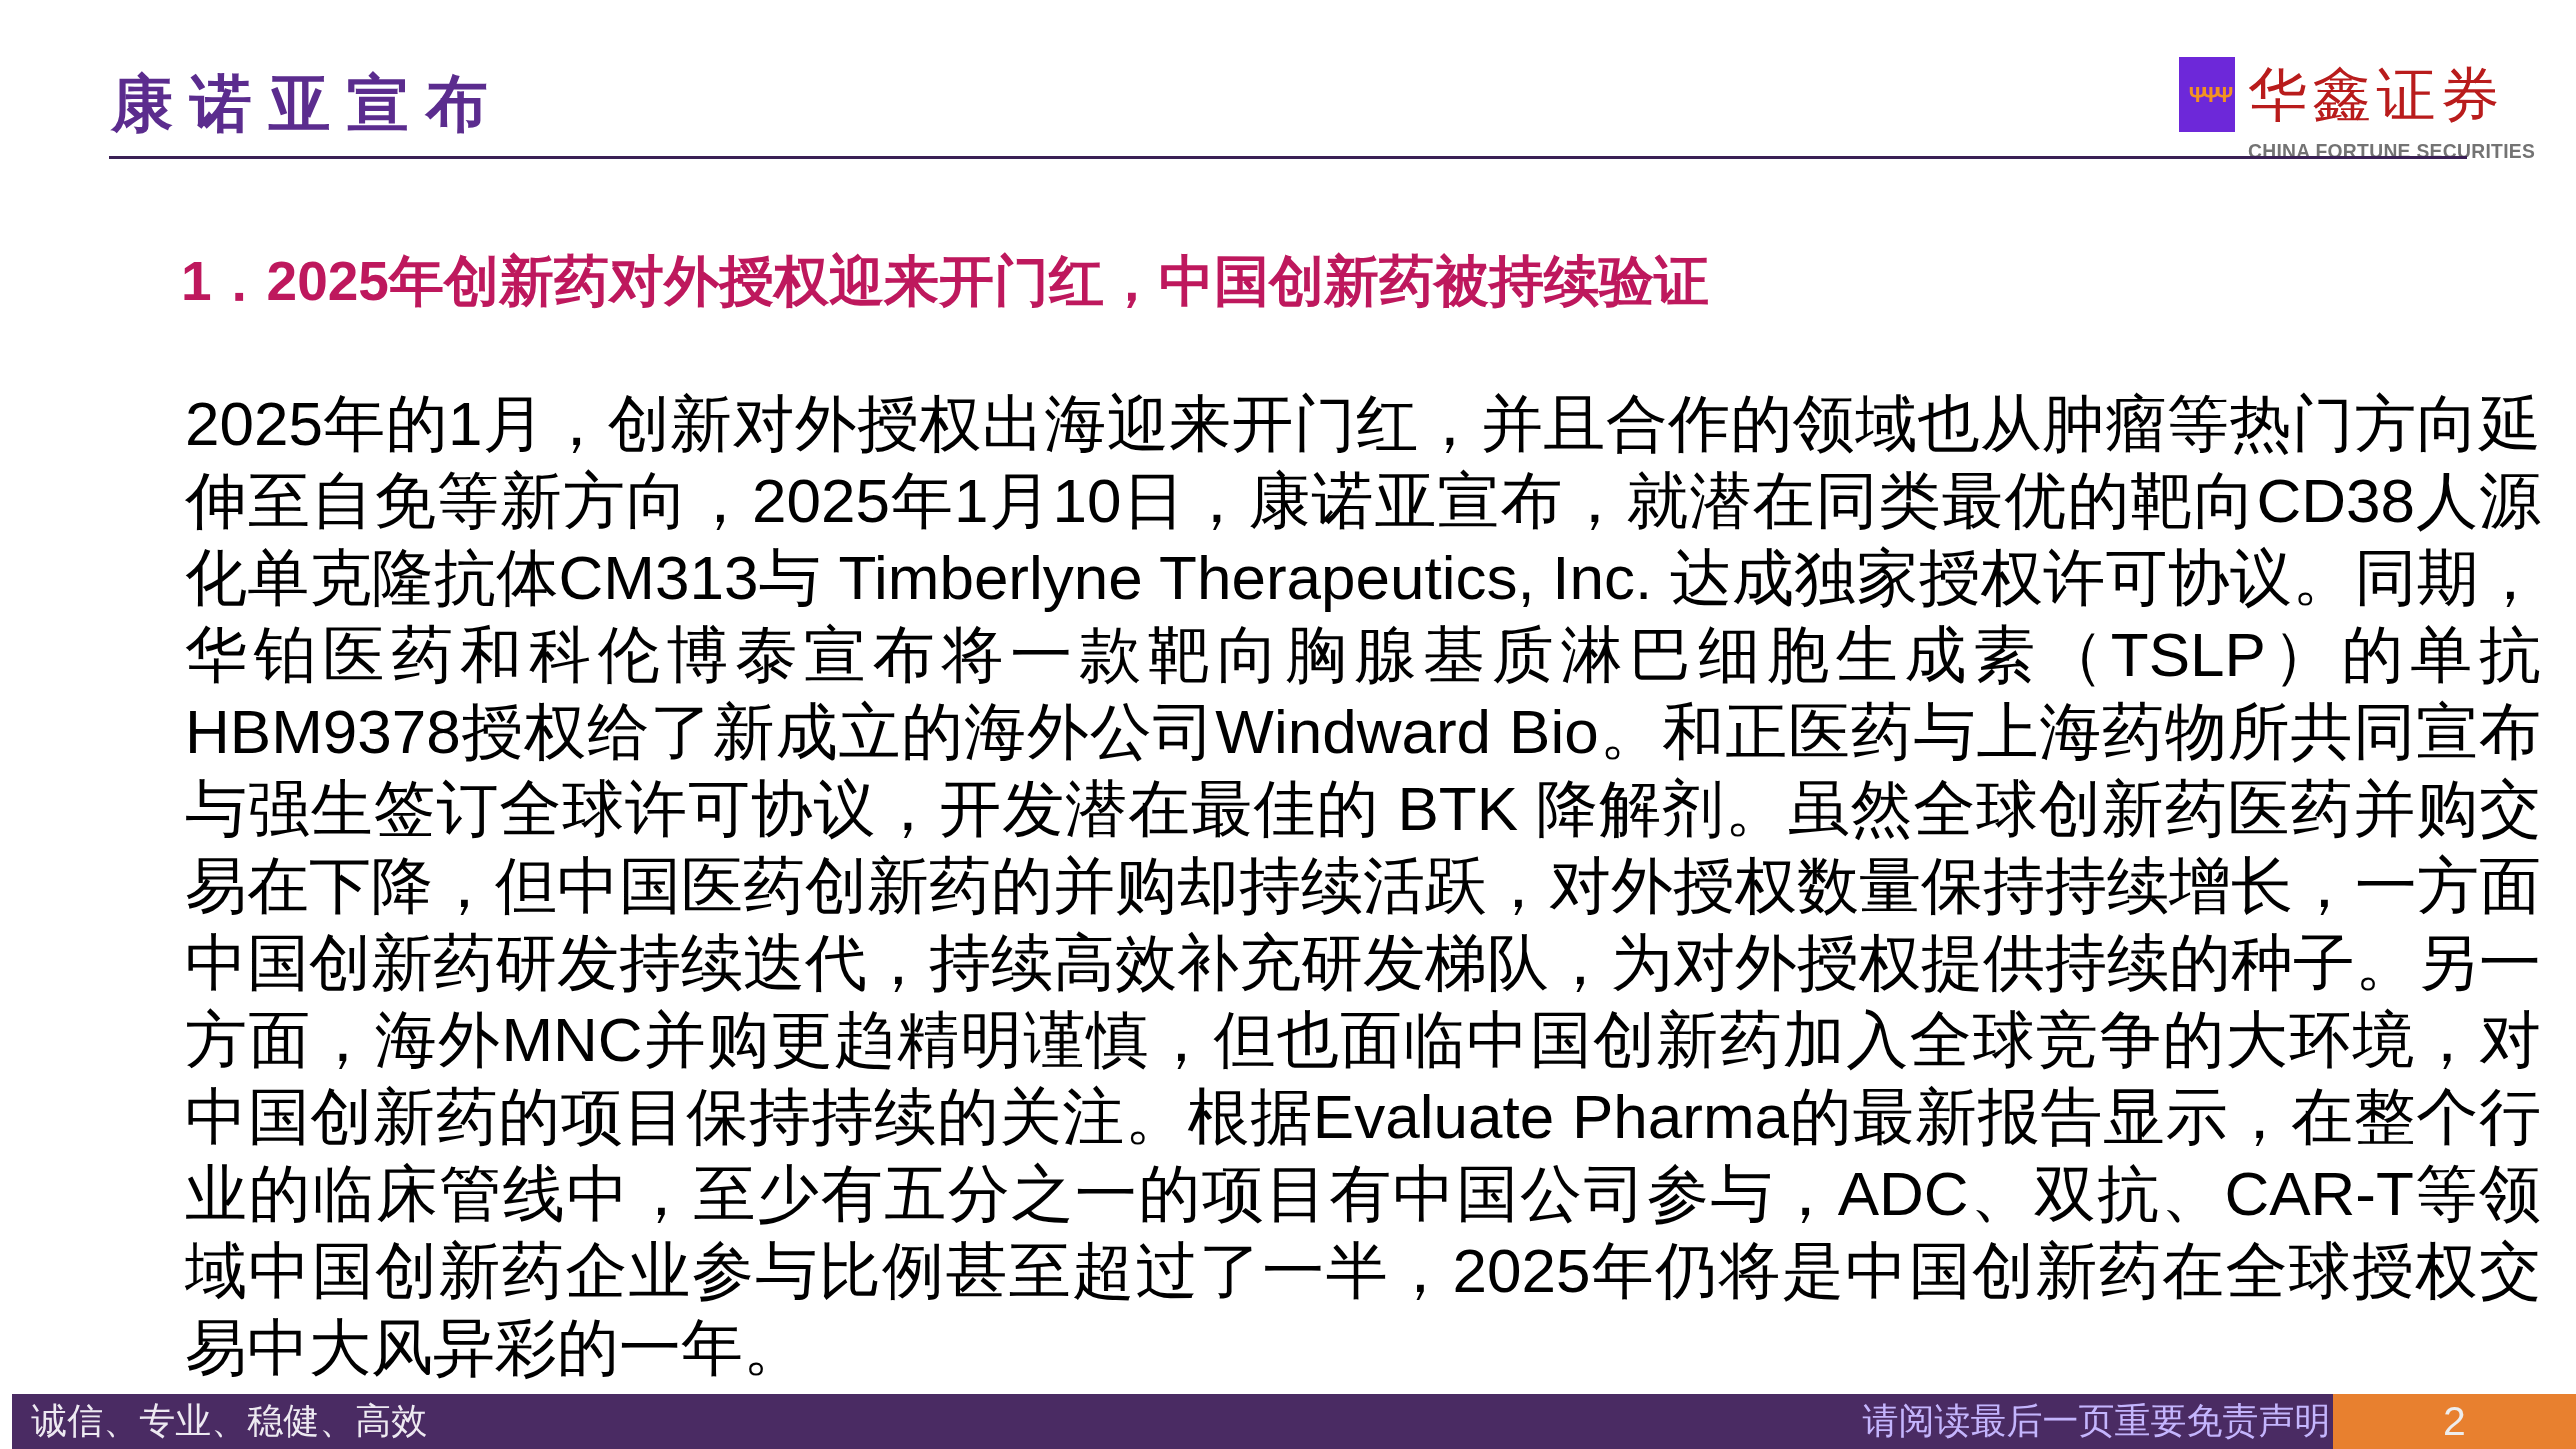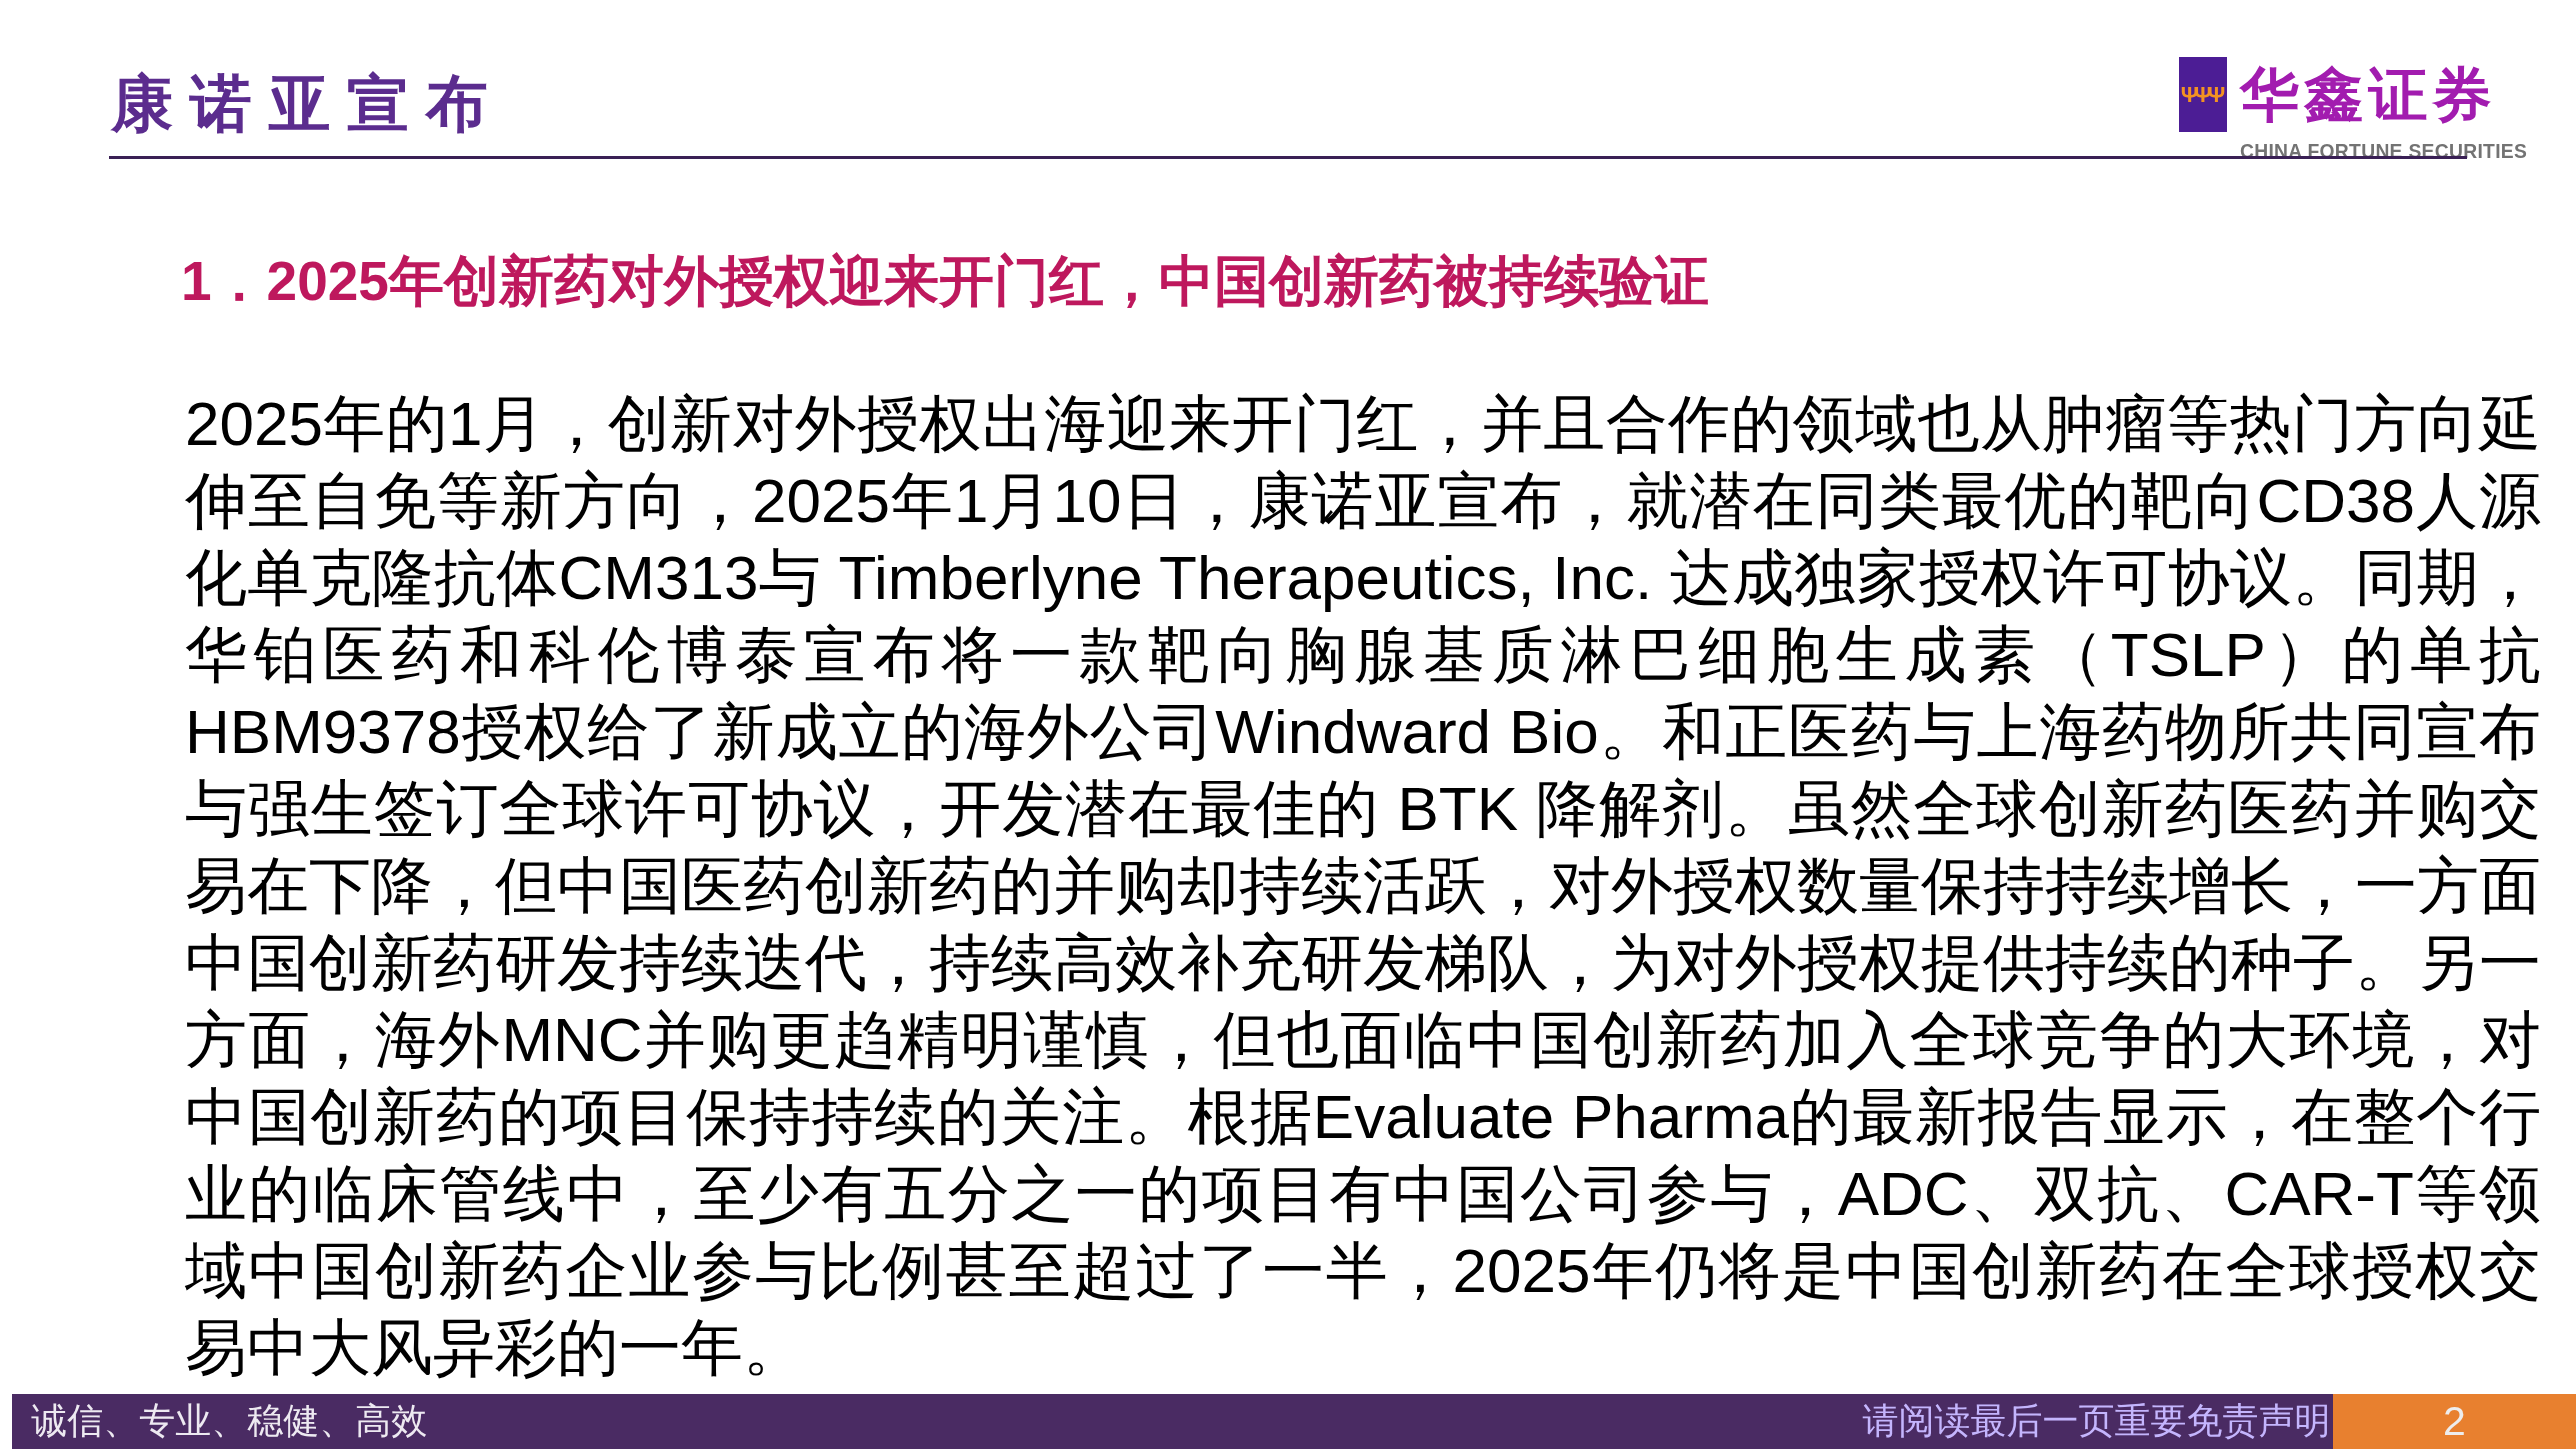--- a/index.html
+++ b/index.html
@@ -30,39 +30,40 @@
   .logo {
     position: absolute;
     left: 2179px;
     top: 57px;
     display: flex;
     align-items: flex-start;
   }
   .logo-mark {
     width: 48px;
     height: 75px;
-    background: #4c1d95;
+    background: #6d28d9;
     color: #F29222;
     display: flex;
     align-items: center;
     justify-content: center;
     font-size: 22px;
     font-weight: bold;
     letter-spacing: -4.5px;
     text-indent: -4.5px;
+    padding-left: 8px;
   }
   .logo-text {
     margin-left: 13px;
     display: flex;
     flex-direction: column;
   }
   .logo-cn {
     font-size: 59px;
-    font-weight: bold;
-    color: #a21caf;
+    font-weight: normal;
+    color: #b91c1c;
     line-height: 1.0;
     letter-spacing: 5.2px;
     margin-top: 9px;
     white-space: nowrap;
   }
   .logo-en {
     font-size: 19.3px;
     font-weight: bold;
     color: #737373;
     letter-spacing: 0.3px;

